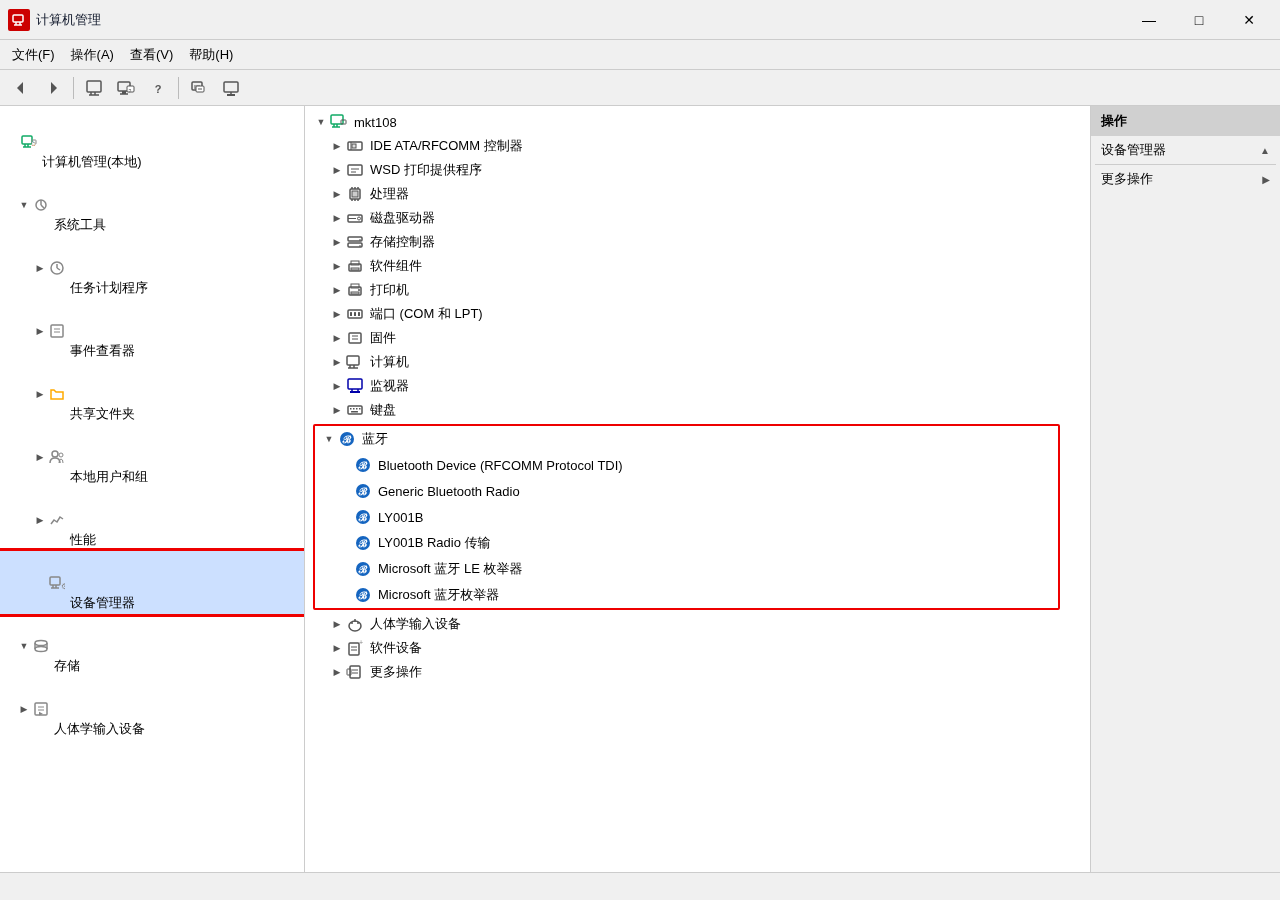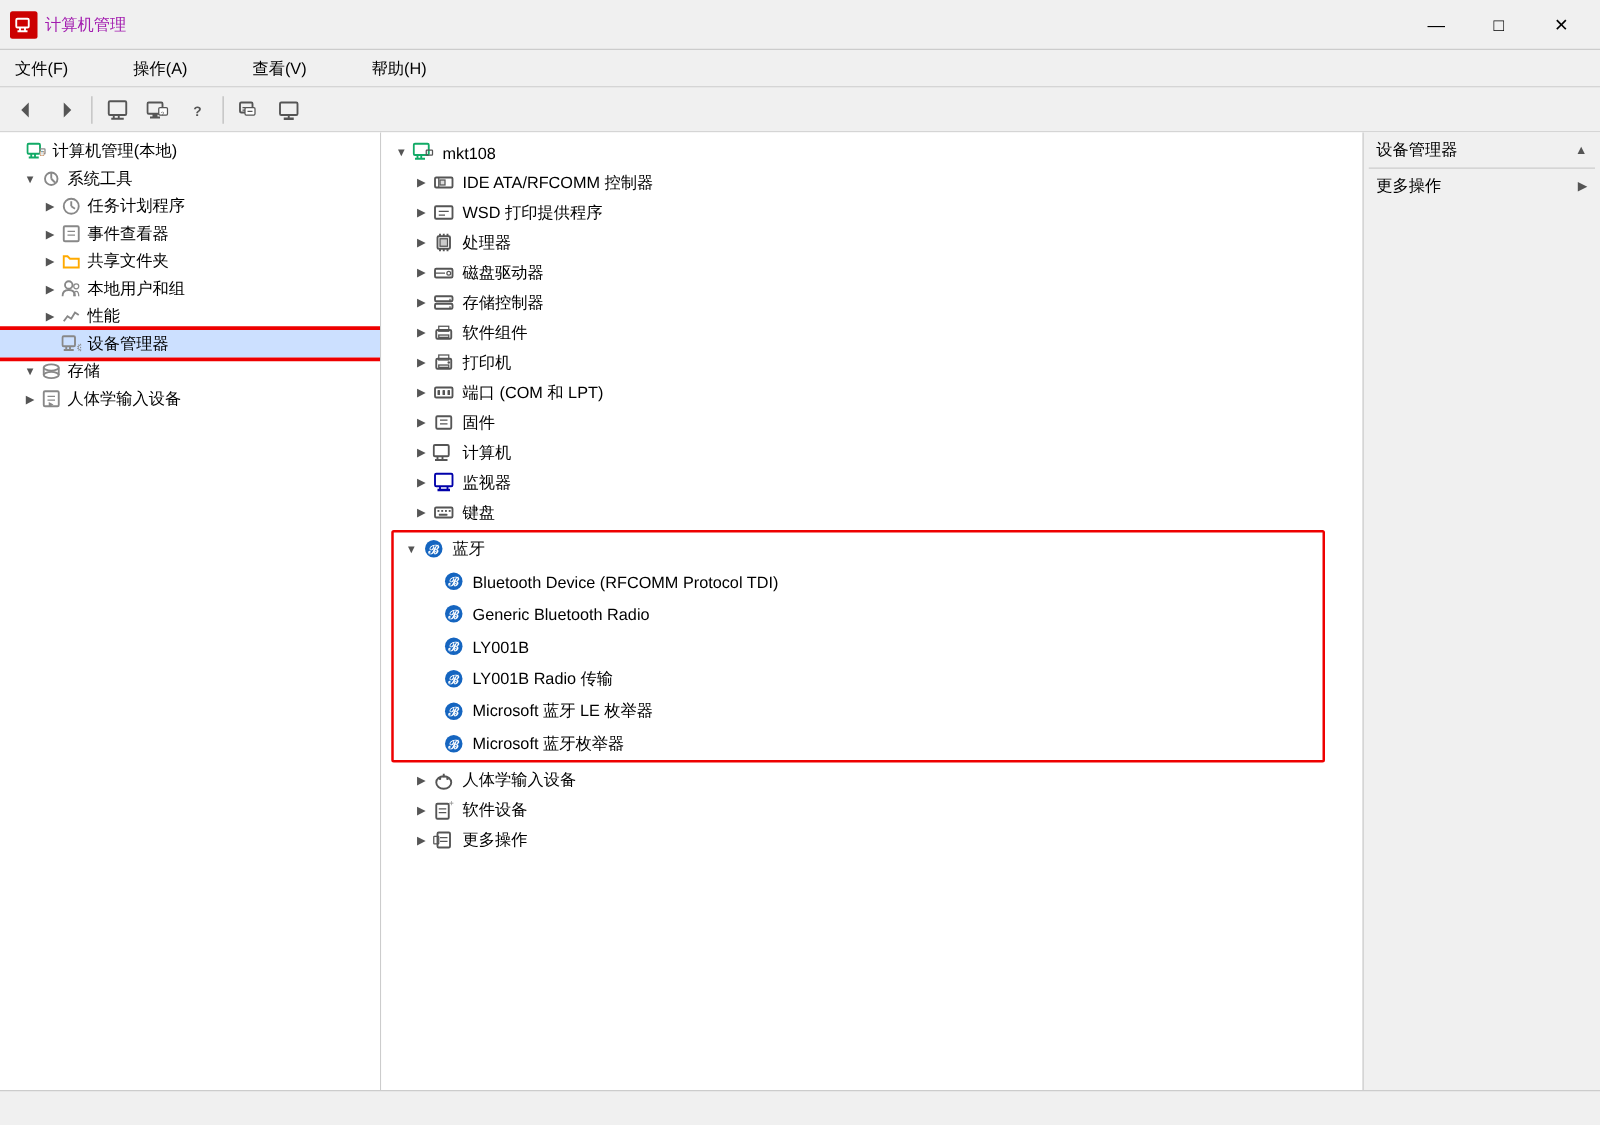--- a/index.html
+++ b/index.html
@@ -31,21 +31,21 @@
       align-items: center;
       justify-content: center;
       color: white;
       font-size: 12px;
       font-weight: bold;
       border-radius: 2px;
     }
     .title-text {
       font-size: 13px;
       font-weight: normal;
-      color: #a21caf;
+      color: #0f172a;
     }
     .title-controls {
       position: absolute;
       right: 8px;
       top: 0;
       height: 40px;
       display: flex;
       align-items: center;
       gap: 4px;
     }
@@ -63,21 +63,20 @@
     }
 
     
     .menu-bar {
       background: #f0f0f0;
       height: 30px;
       display: flex;
       align-items: center;
       padding: 0 4px;
       border-bottom: 1px solid #ccc;
-      gap: 36px;
     }
     .menu-item {
       padding: 4px 8px;
       cursor: pointer;
       font-size: 13px;
       color: #000;
     }
 
     
     .toolbar {
@@ -145,20 +144,21 @@
       height: 18px;
       margin-right: 4px;
       display: flex;
       align-items: center;
       justify-content: center;
       flex-shrink: 0;
     }
     .tree-label {
       font-size: 13px;
       color: #000;
+      margin-top: 41px;
     }
     .indent1 { padding-left: 16px; }
     .indent2 { padding-left: 32px; }
 
     
     .center-panel {
       flex: 1;
       overflow-y: auto;
       background: #fff;
       padding: 4px 0;
@@ -746,20 +746,23 @@
           <line x1="6" y1="7" x2="12" y2="7" stroke="#555" stroke-width="1"></line>
           <line x1="6" y1="10" x2="12" y2="10" stroke="#555" stroke-width="1"></line>
           <rect x="1" y="6" width="4" height="6" rx="0.5" fill="none" stroke="#555" stroke-width="1"></rect>
         </svg>
       </div>
       <span class="dev-label">更多操作</span>
     </div>
   </div>
 
   <div class="right-panel">
+    <div class="action-header">
+      <span>操作</span>
+    </div>
     <div class="action-item">
       <span>设备管理器</span>
       <span class="arrow">▲</span>
     </div>
     <div style="height:1px; background:#ccc; margin: 0 4px;"></div>
     <div class="action-item">
       <span>更多操作</span>
       <span class="arrow">▶</span>
     </div>
   </div>

